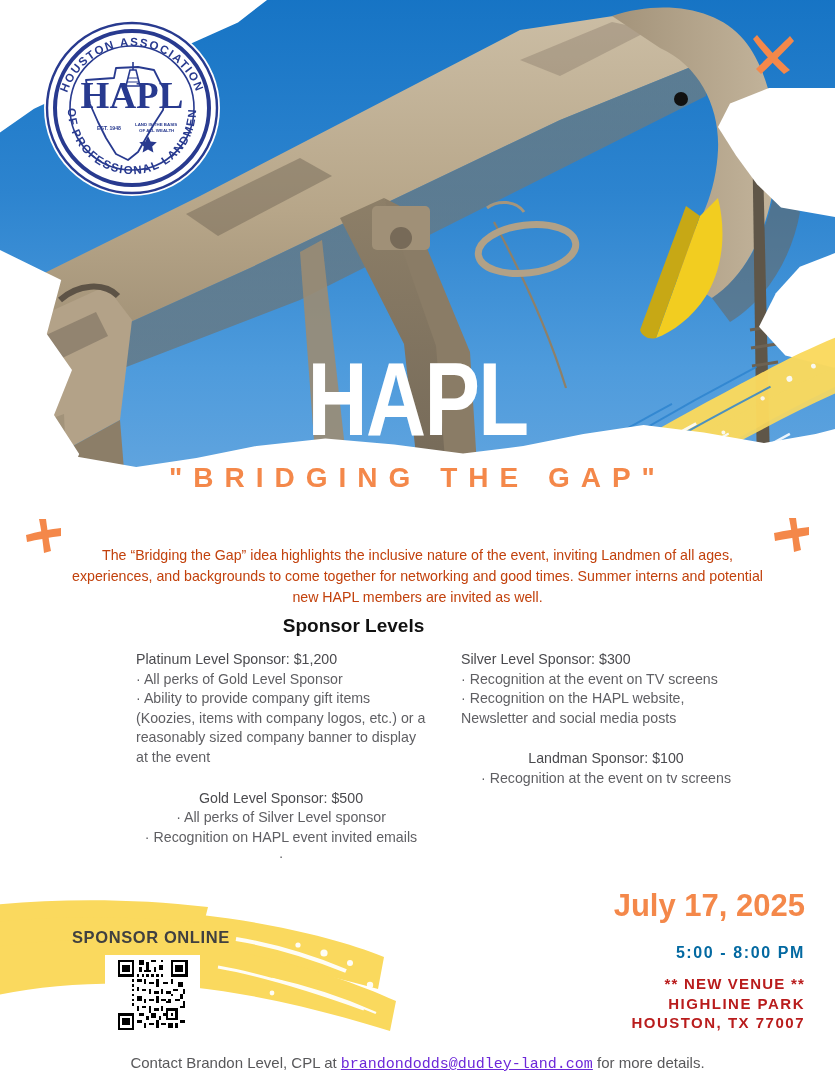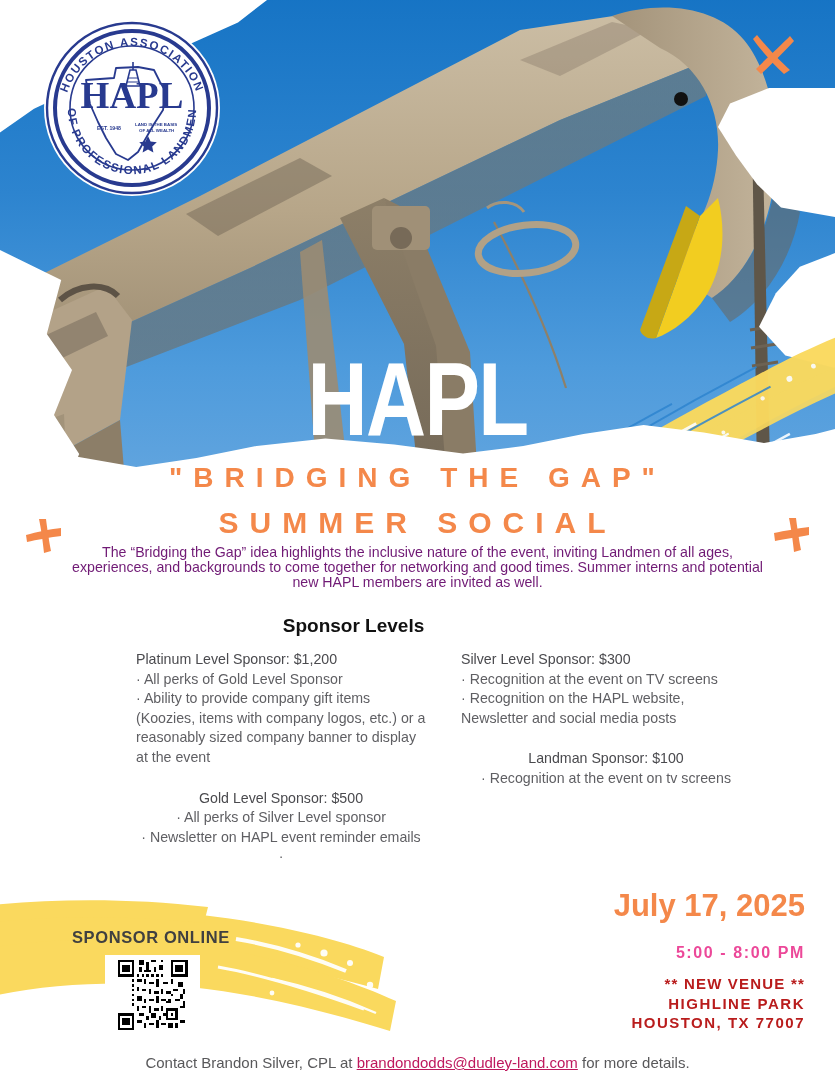--- a/index.html
+++ b/index.html
@@ -127,22 +127,22 @@
     font-size: 30px;
     letter-spacing: 11px;
     color: #f4884a;
   }
 
   
   .intro {
     position: absolute; left: 60px; top: 545px; width: 715px;
     text-align: center;
     font-size: 14.2px;
-    line-height: 15px;
-    color: #701a75;
+    line-height: 21px;
+    color: #c2410c;
   }
   .sponsor-heading {
     position: absolute; left: 0; top: 615px; width: 707px;
     text-align: center;
     font-weight: 700;
     font-size: 19px;
     color: #111111;
   }
 
   .col {
@@ -188,21 +188,21 @@
   .date-full {
     position: absolute; right: 30px; top: 888px;
     font-size: 31px; font-weight: 700;
     color: #f4884a;
     text-align: right;
   }
   .time {
     position: absolute; right: 30px; top: 944px;
     font-size: 16px; font-weight: 700;
     letter-spacing: 1.6px;
-    color: #ec4899;
+    color: #0369a1;
     text-align: right;
   }
   .venue {
     position: absolute; right: 30px; top: 974px;
     width: 420px;
     text-align: right;
     font-size: 15px;
     font-weight: 700;
     line-height: 19.5px;
     letter-spacing: 1.5px;
@@ -210,22 +210,23 @@
   }
   .venue .nv { letter-spacing: 1.2px; }
 
   .footer {
     position: absolute; left: 0; top: 1054px; width: 835px;
     text-align: center;
     font-size: 15px;
     color: #58585a;
   }
   .footer a, .footer .email {
-    color: #be185d;
+    color: #6d28d9;
     text-decoration: underline;
+    font-family: Liberation Mono, monospace;
   }
 </style>
 </head>
 <body>
 
 <div id="flyer">
 
   <div class="hero">
     <div class="sky"></div>
 
@@ -357,35 +358,34 @@
     <path d="M4,20 C14,17 30,14 39,13 L39,21 C30,22 14,25 5,27 Z" fill="#f4884a"></path>
     <path d="M17,4 C19,13 21,28 22,38 L29,36 C27,26 25,12 24,4 Z" fill="#f4884a"></path>
   </svg>
   <svg class="deco-plus-r" viewBox="0 0 42 42">
     <path d="M3,18 C13,16 29,13 38,12 L38,20 C29,22 13,24 4,26 Z" fill="#f4884a"></path>
     <path d="M18,3 C20,12 22,27 23,37 L30,35 C28,25 26,11 25,3 Z" fill="#f4884a"></path>
   </svg>
 
   <div class="title-hapl">HAPL</div>
   <div class="title-sub1">"BRIDGING THE GAP"</div>
-  <div class="title-sub2">SUMMER SOCIAL</div>
 
   <div class="intro">The “Bridging the Gap” idea highlights the inclusive nature of the event, inviting Landmen of all ages, experiences, and backgrounds to come together for networking and good times. Summer interns and potential new HAPL members are invited as well.</div>
   <div class="sponsor-heading">Sponsor Levels</div>
 
   <div class="col col-left">
     <div class="block">
       <div class="lvl-title">Platinum Level Sponsor: $1,200</div>
       <div>· All perks of Gold Level Sponsor</div>
       <div>· Ability to provide company gift items (Koozies, items with company logos, etc.) or a reasonably sized company banner to display at the event</div>
     </div>
     <div class="block">
       <div class="lvl-title">Gold Level Sponsor: $500</div>
       <div>· All perks of Silver Level sponsor</div>
-      <div>· Newsletter on HAPL event reminder emails</div>
+      <div>· Recognition on HAPL event invited emails</div>
       <div>·</div>
     </div>
   </div>
 
   <div class="col col-right">
     <div class="block">
       <div class="lvl-title">Silver Level Sponsor: $300</div>
       <div>· Recognition at the event on TV screens</div>
       <div>· Recognition on the HAPL website, Newsletter and social media posts</div>
     </div>
@@ -519,16 +519,16 @@
 
   <div class="date-full">July 17, 2025</div>
   <div class="time">5:00 - 8:00 PM</div>
   <div class="venue">
     <div class="nv">** NEW VENUE **</div>
     <div>HIGHLINE PARK</div>
     <div>HOUSTON, TX 77007</div>
   </div>
 
   <div class="footer">
-    <span>Contact Brandon Silver, CPL at </span><span class="email">brandondodds@dudley-land.com</span><span> for more details.</span>
+    <span>Contact Brandon Level, CPL at </span><span class="email">brandondodds@dudley-land.com</span><span> for more details.</span>
   </div>
 
 </div>
 
 </body></html>

